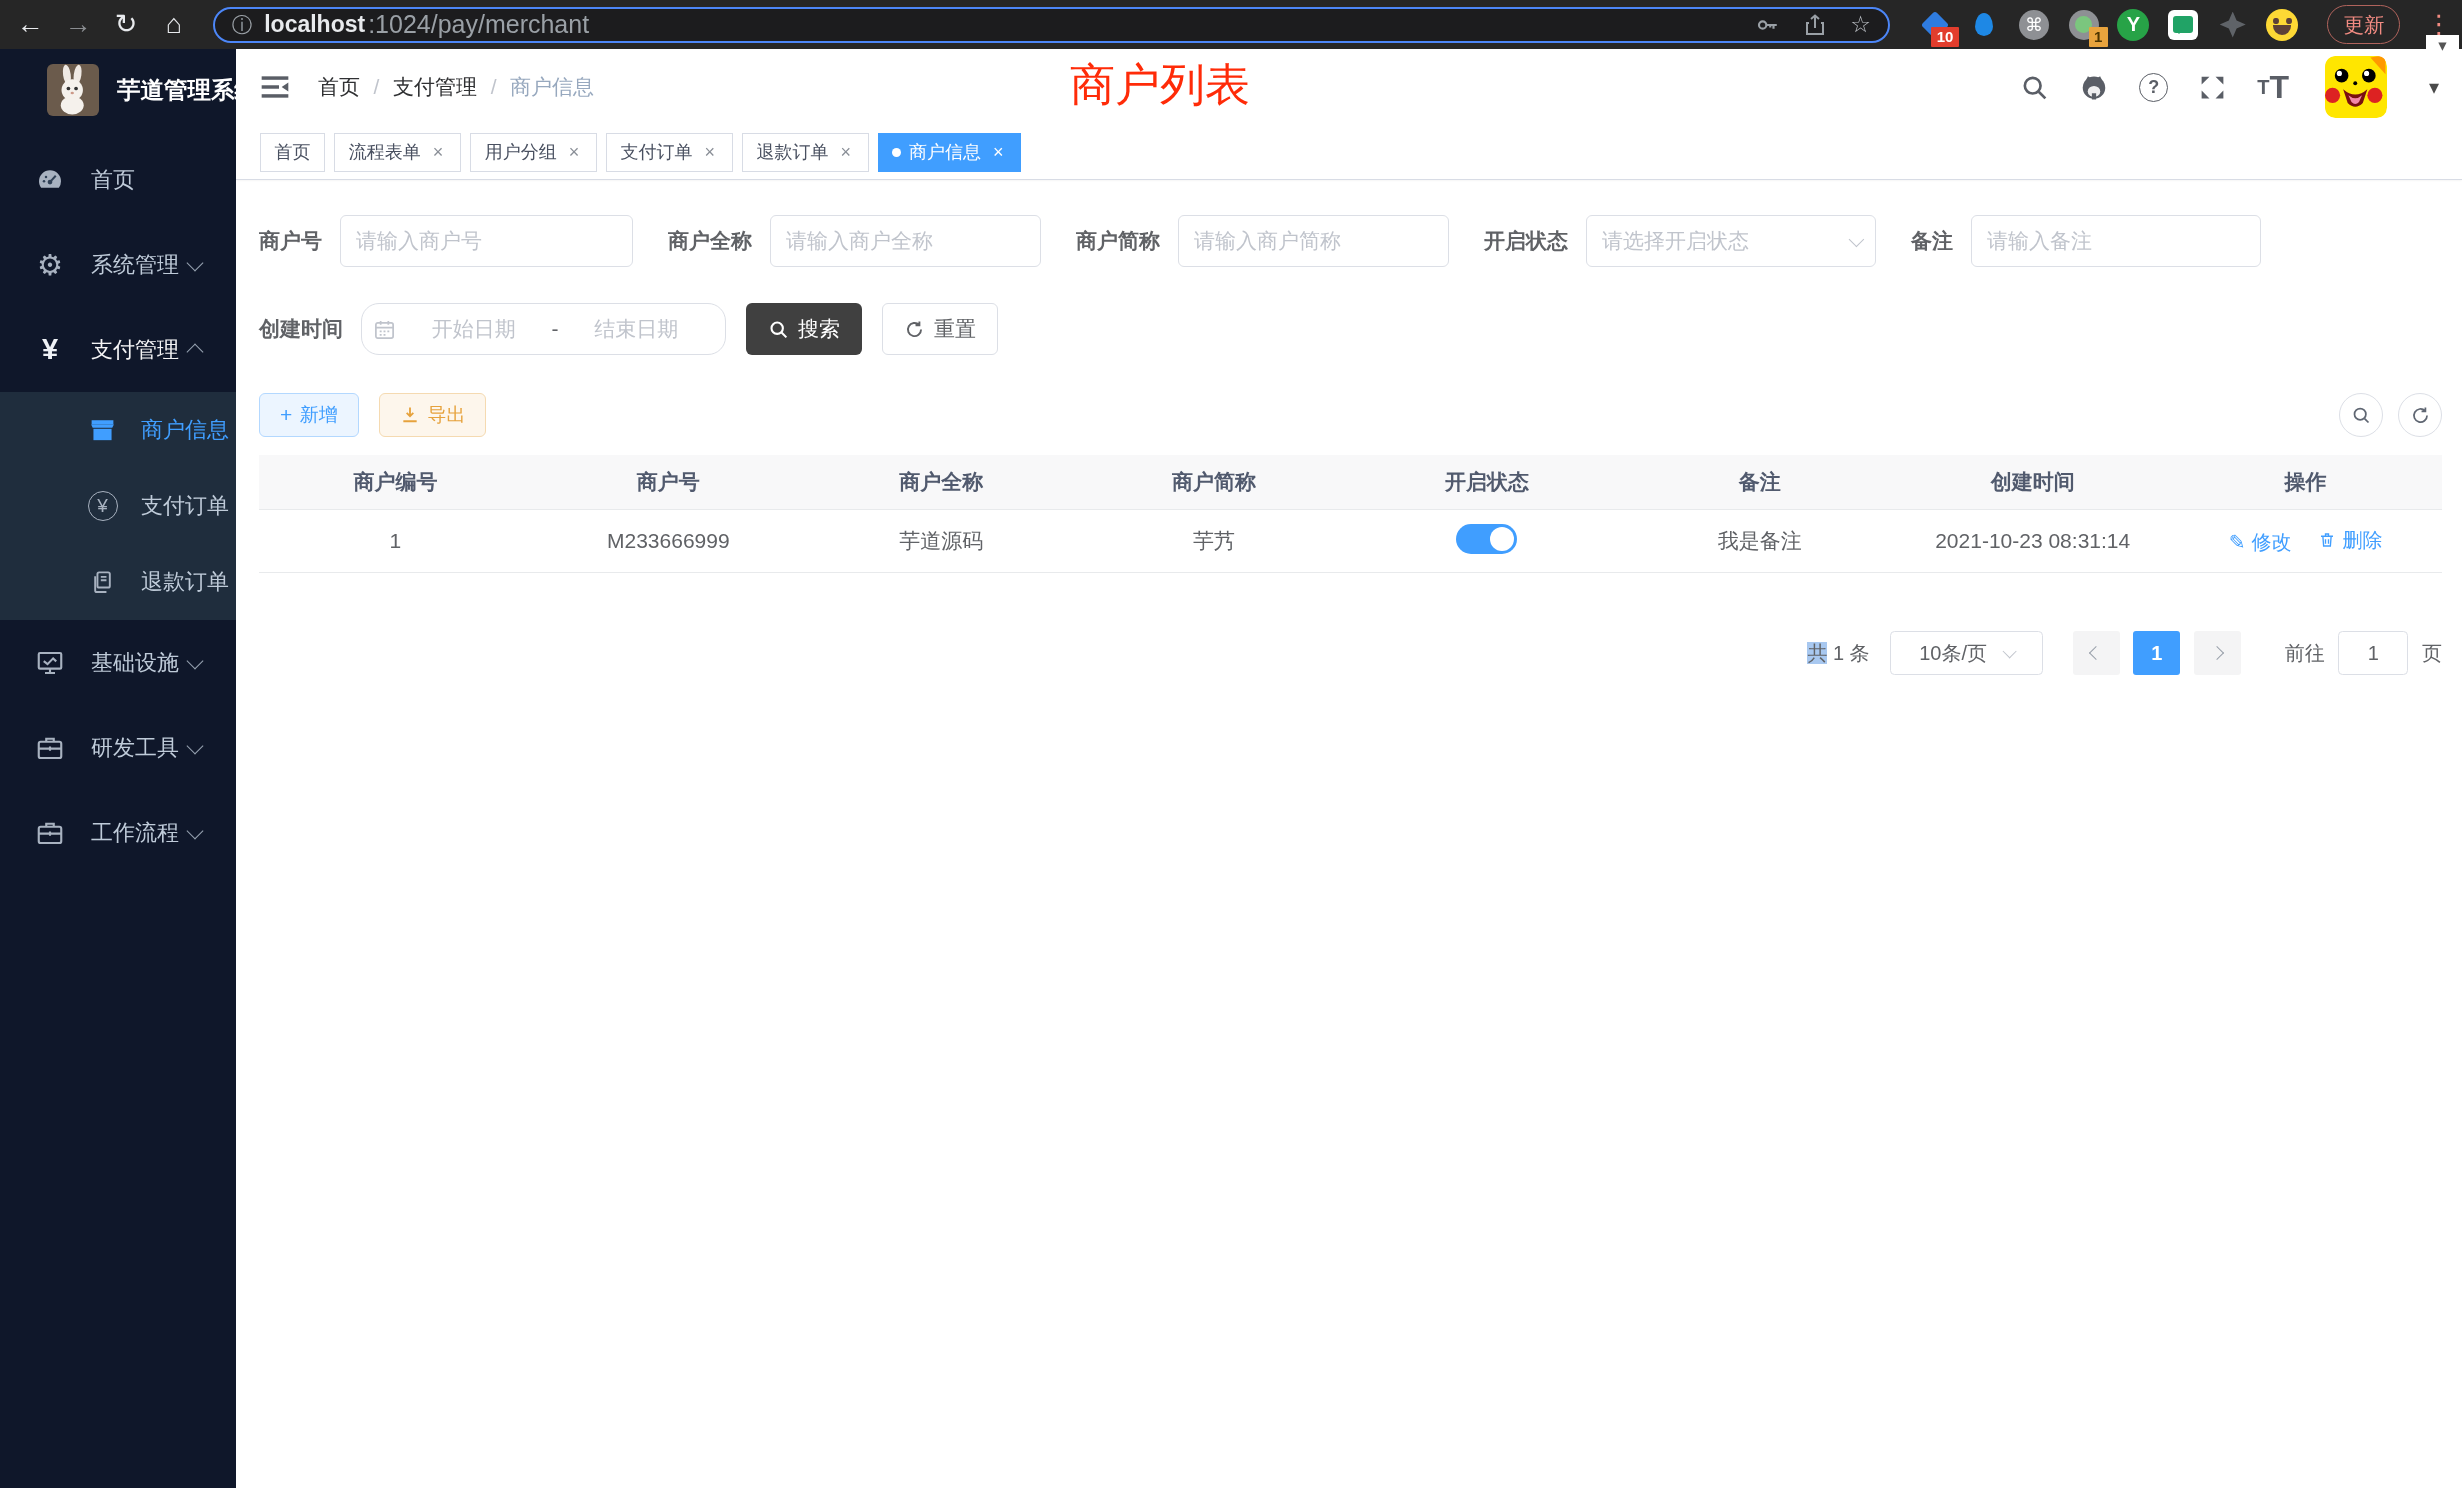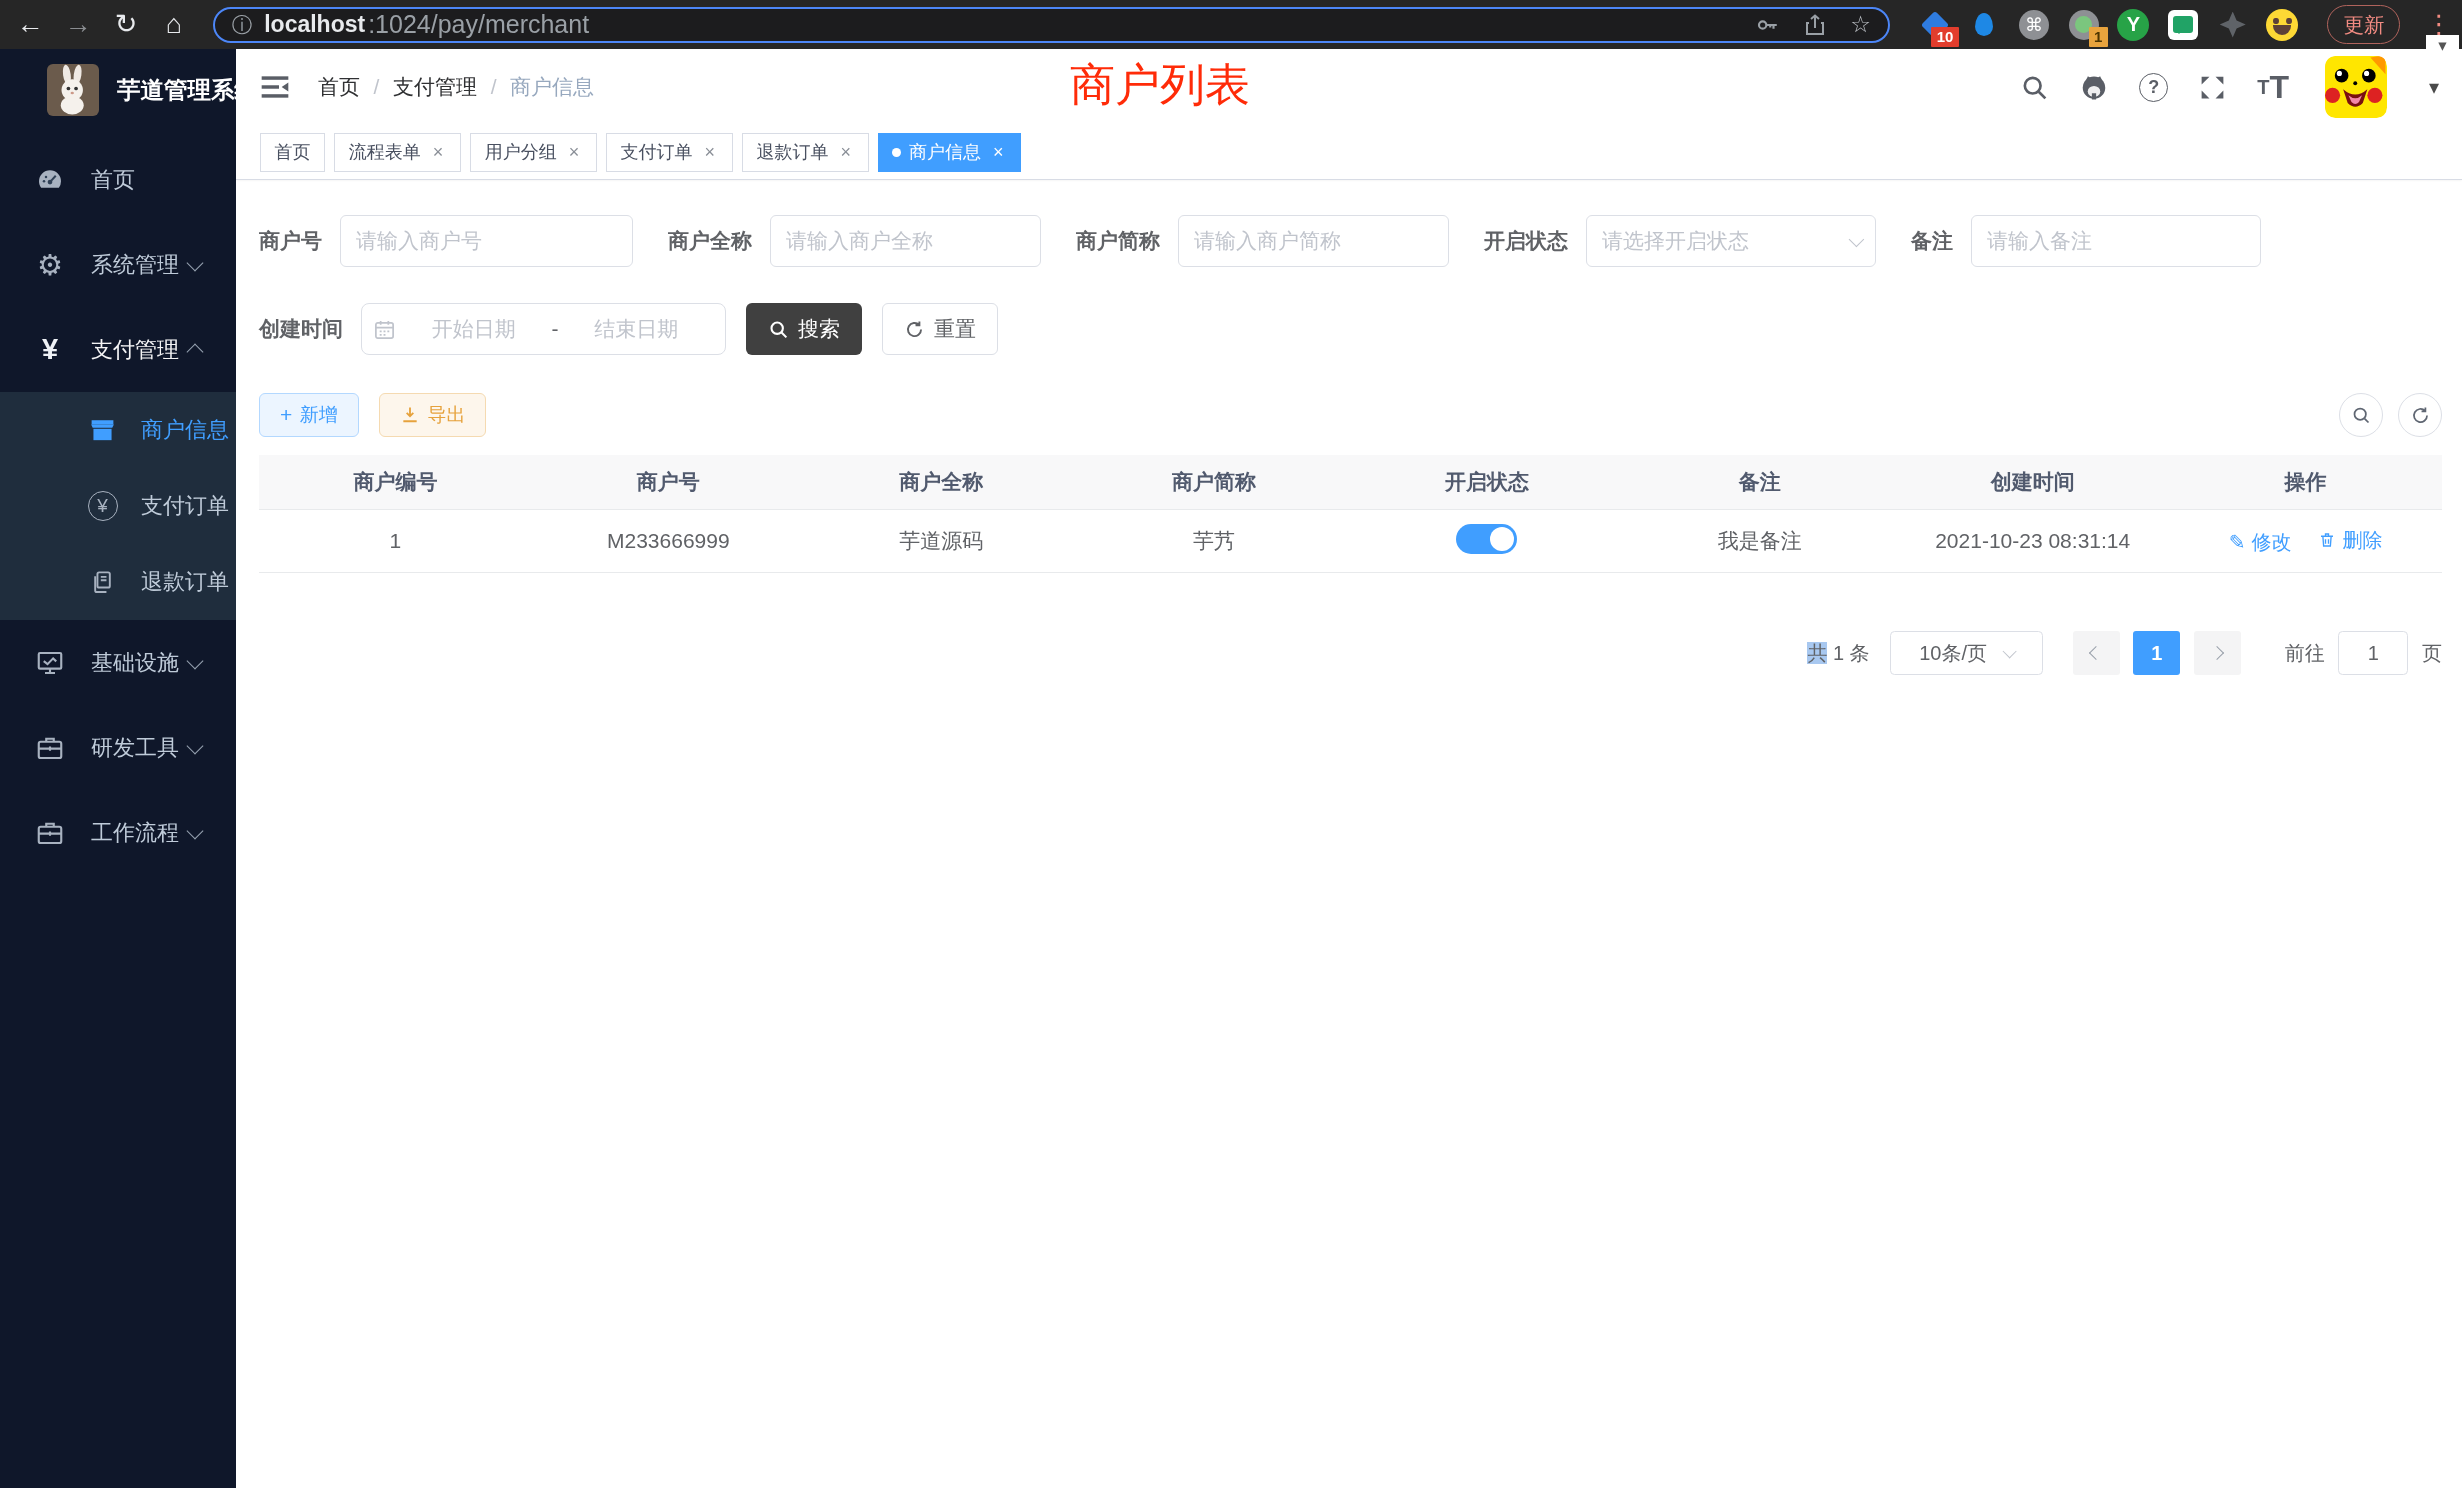--- a/index.html
+++ b/index.html
@@ -106,21 +106,21 @@
   .form-row { display:flex; align-items:center; }
   .form-row.second { margin-top:36px; }
   .form-item { display:flex; align-items:center; margin-right:35px; }
   .form-item label { font-size:21px; font-weight:bold; color:#606266; margin-right:18px; white-space:nowrap; }
   .el-input { height:52px; border:0.8px solid #dcdfe6; border-radius:6px; padding:0 15px; font-size:21px;
     color:#606266; outline:none; background:#fff; font-family:inherit; }
   .el-input::placeholder { color:#c0c4cc; }
   .select-wrap { position:relative; display:inline-flex; align-items:center; }
   .select-wrap .sel-caret { position:absolute; right:16.7px; width:10.6px; height:10.6px; border-right:1.5px solid #c0c4cc;
     border-bottom:1.5px solid #c0c4cc; transform:rotate(45deg) translateY(-3px); pointer-events:none; }
-  .date-range { width:365px; height:52px; border:0.8px solid #dcdfe6; border-radius:8px; display:flex;
+  .date-range { width:365px; height:52px; border:0.8px solid #dcdfe6; border-radius:18px; display:flex;
     align-items:center; padding:0 11px; gap:0; background:#fff; cursor:text; }
   .date-range .ph { color:#c0c4cc; font-size:21px; flex:1; text-align:center; }
   .date-range .dsep { color:#606266; font-size:21px; }
   .btn { height:52px; border-radius:6px; font-size:21px; display:inline-flex; align-items:center;
     justify-content:center; gap:9px; cursor:pointer; border:0.8px solid transparent; padding:0 21px; white-space:nowrap; }
   .btn-search { background:#404040; color:#fff; margin-left:20px;justify-content:space-between; }
   .btn-reset { background:#fff; border-color:#dcdfe6; color:#606266; margin-left:20px; }
   .toolbar { display:flex; align-items:center; margin-top:38px; }
   .btn-sm { height:44px; border-radius:6px; font-size:19px; display:inline-flex; align-items:center;
     gap:7.6px; padding:0 20px; cursor:pointer; }

